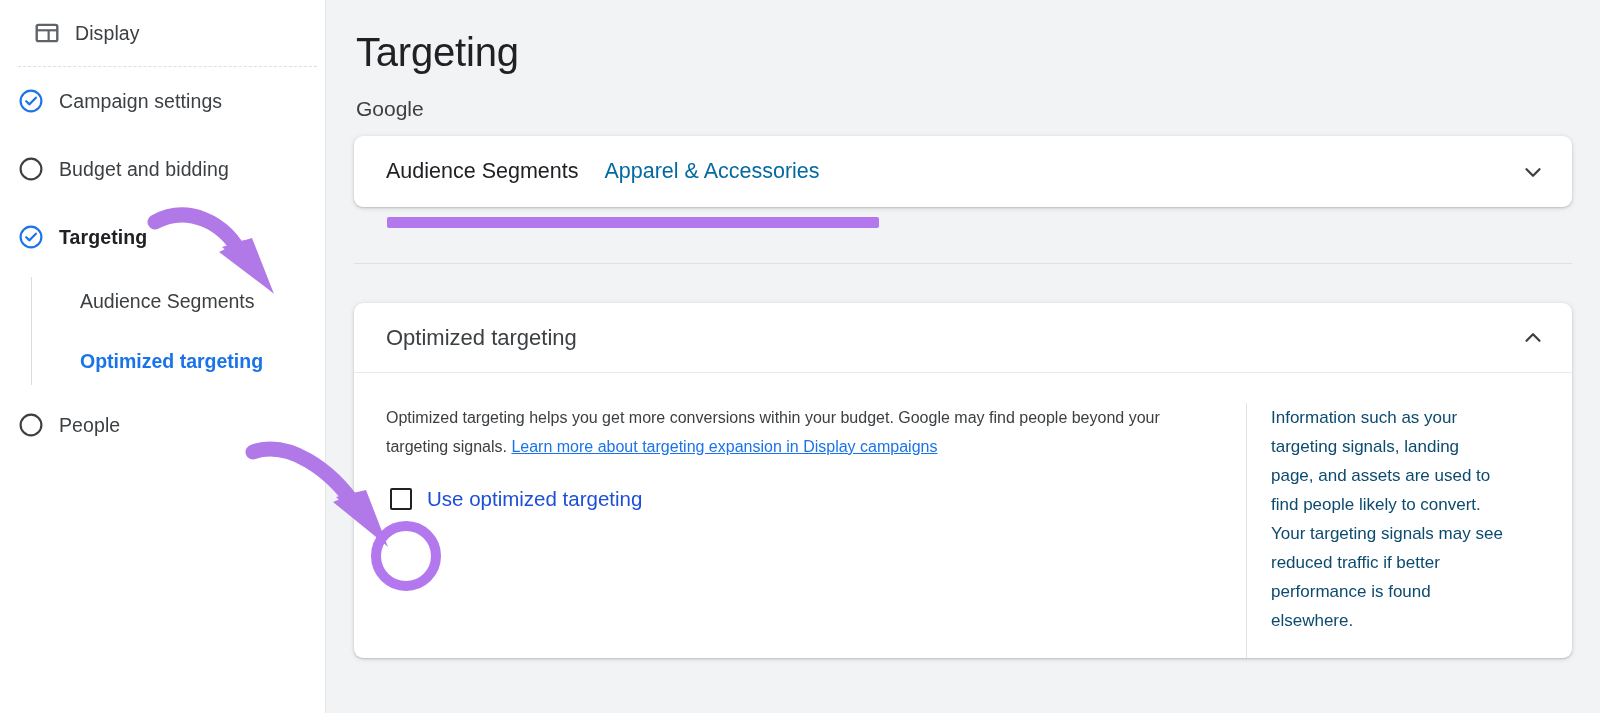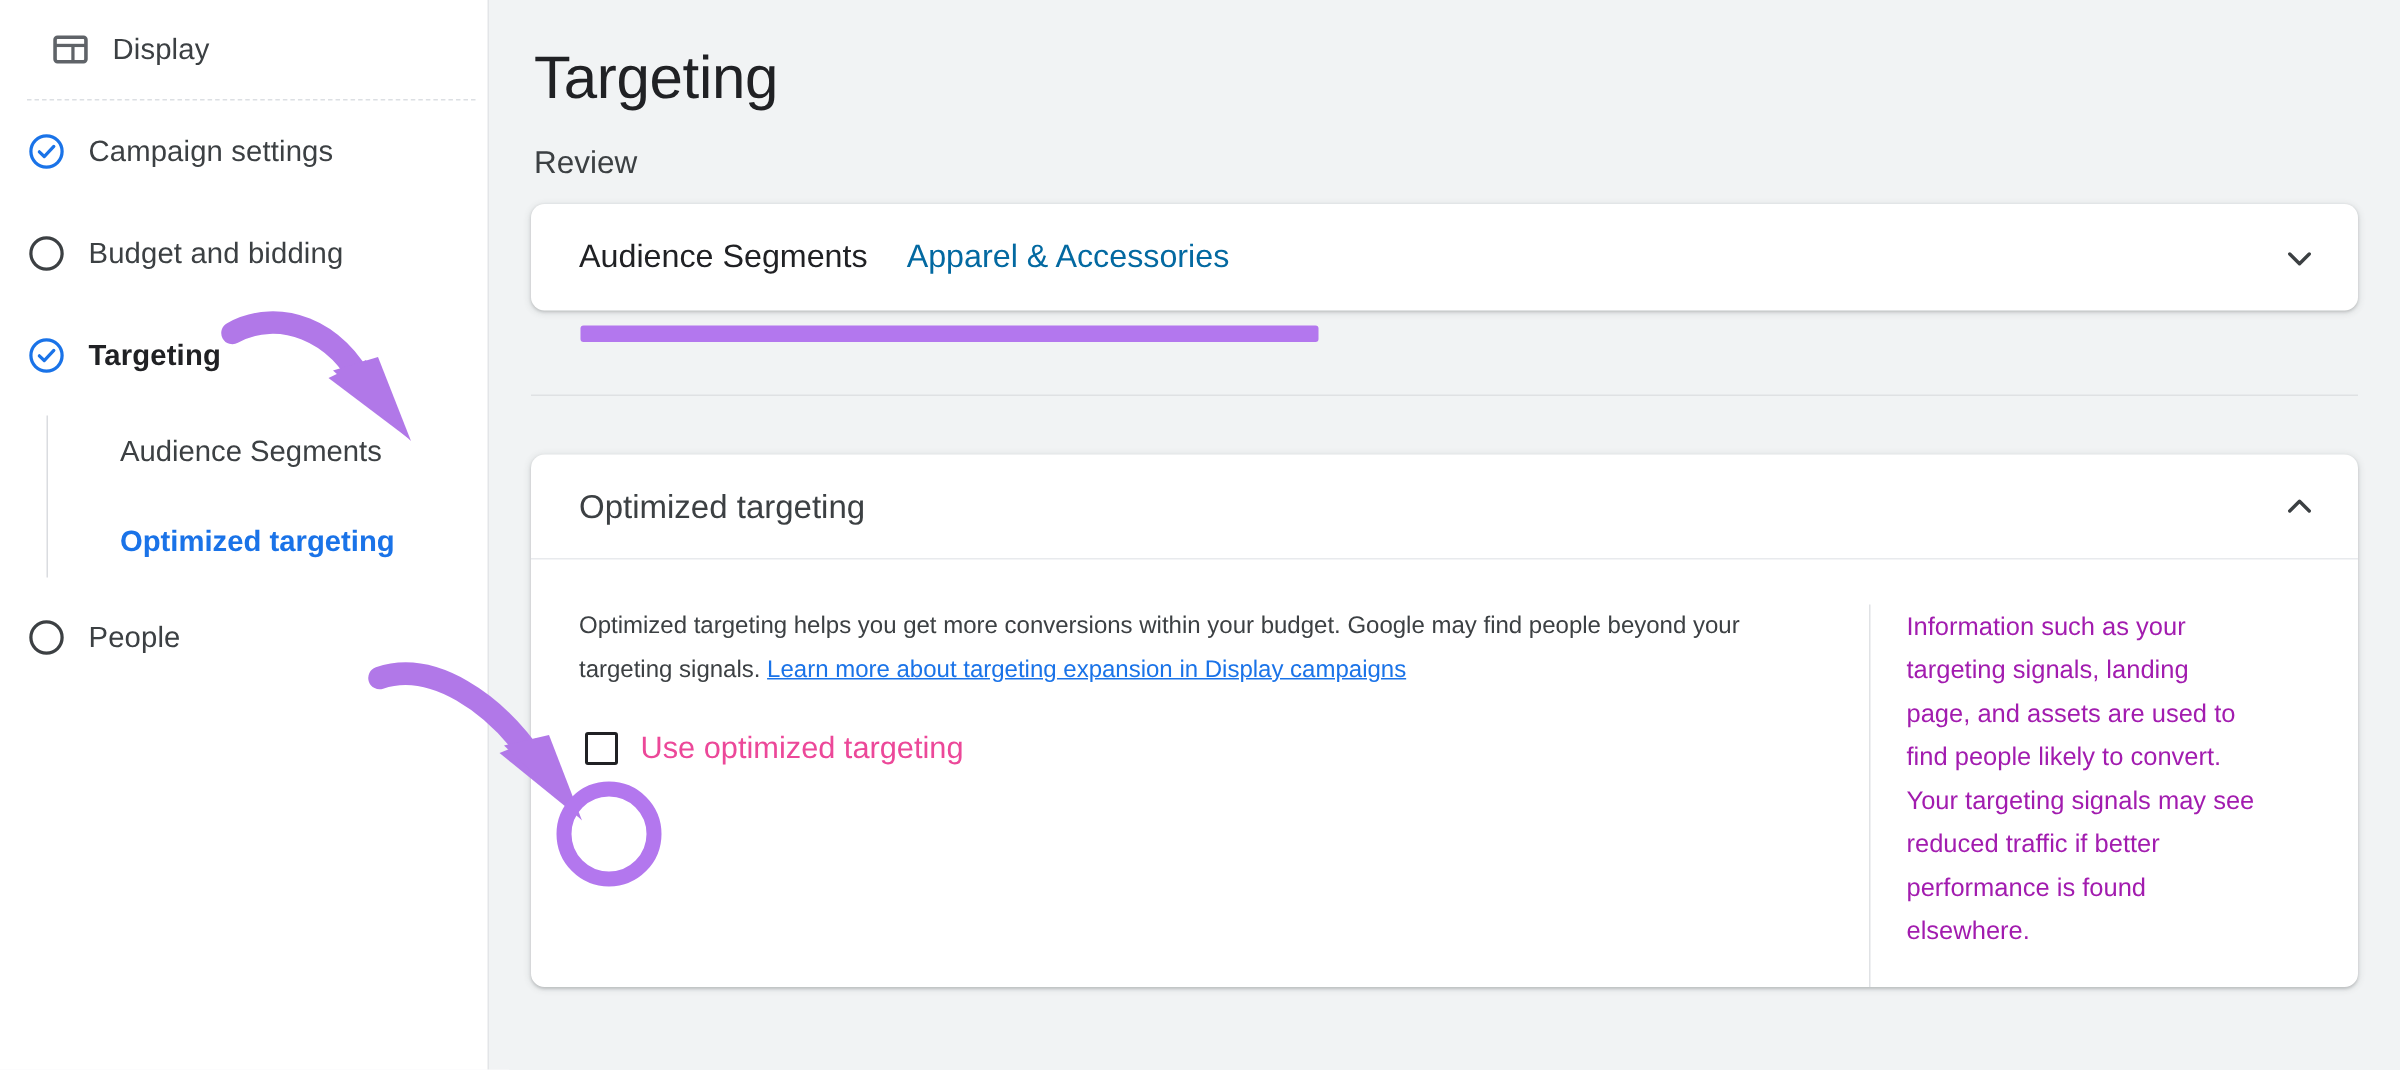--- a/index.html
+++ b/index.html
@@ -219,34 +219,34 @@
     height: 22px;
     min-width: 22px;
     border: 2.5px solid #202124;
     border-radius: 2px;
     background: #fff;
     box-sizing: border-box;
     cursor: pointer;
   }
   .checkbox-label {
     font-size: 20.5px;
-    color: #ec4899;
+    color: #1d4ed8;
     margin-left: 15px;
   }
   .ot-right {
     width: 260px;
     min-width: 260px;
     border-left: 1px solid #e0e2e5;
     padding-left: 24px;
     box-sizing: border-box;
   }
   .ot-info {
     font-size: 17px;
     line-height: 29px;
-    color: #a21caf;
+    color: #0c4a6e;
   }
 
   
   .overlay {
     position: absolute;
     left: 0;
     top: 0;
     width: 1600px;
     height: 713px;
     pointer-events: none;
@@ -321,21 +321,21 @@
       </span>
       <span class="nav-label">People</span>
     </div>
 
   </div>
 
   <div class="main">
 
     <h1 class="page-title">Targeting</h1>
 
-    <div class="section-label">Review</div>
+    <div class="section-label">Google</div>
 
     <div class="card summary-card">
       <div class="summary-tabs">
         <span class="tab-primary">Audience Segments</span>
         <span class="tab-secondary">Apparel &amp; Accessories</span>
       </div>
       <div class="chev">
         <svg width="26" height="26" viewBox="0 0 24 24">
           <path d="M6 9.5 L12 15.5 L18 9.5" fill="none" stroke="#3c4043" stroke-width="2.1" stroke-linecap="round" stroke-linejoin="round"></path>
         </svg>

